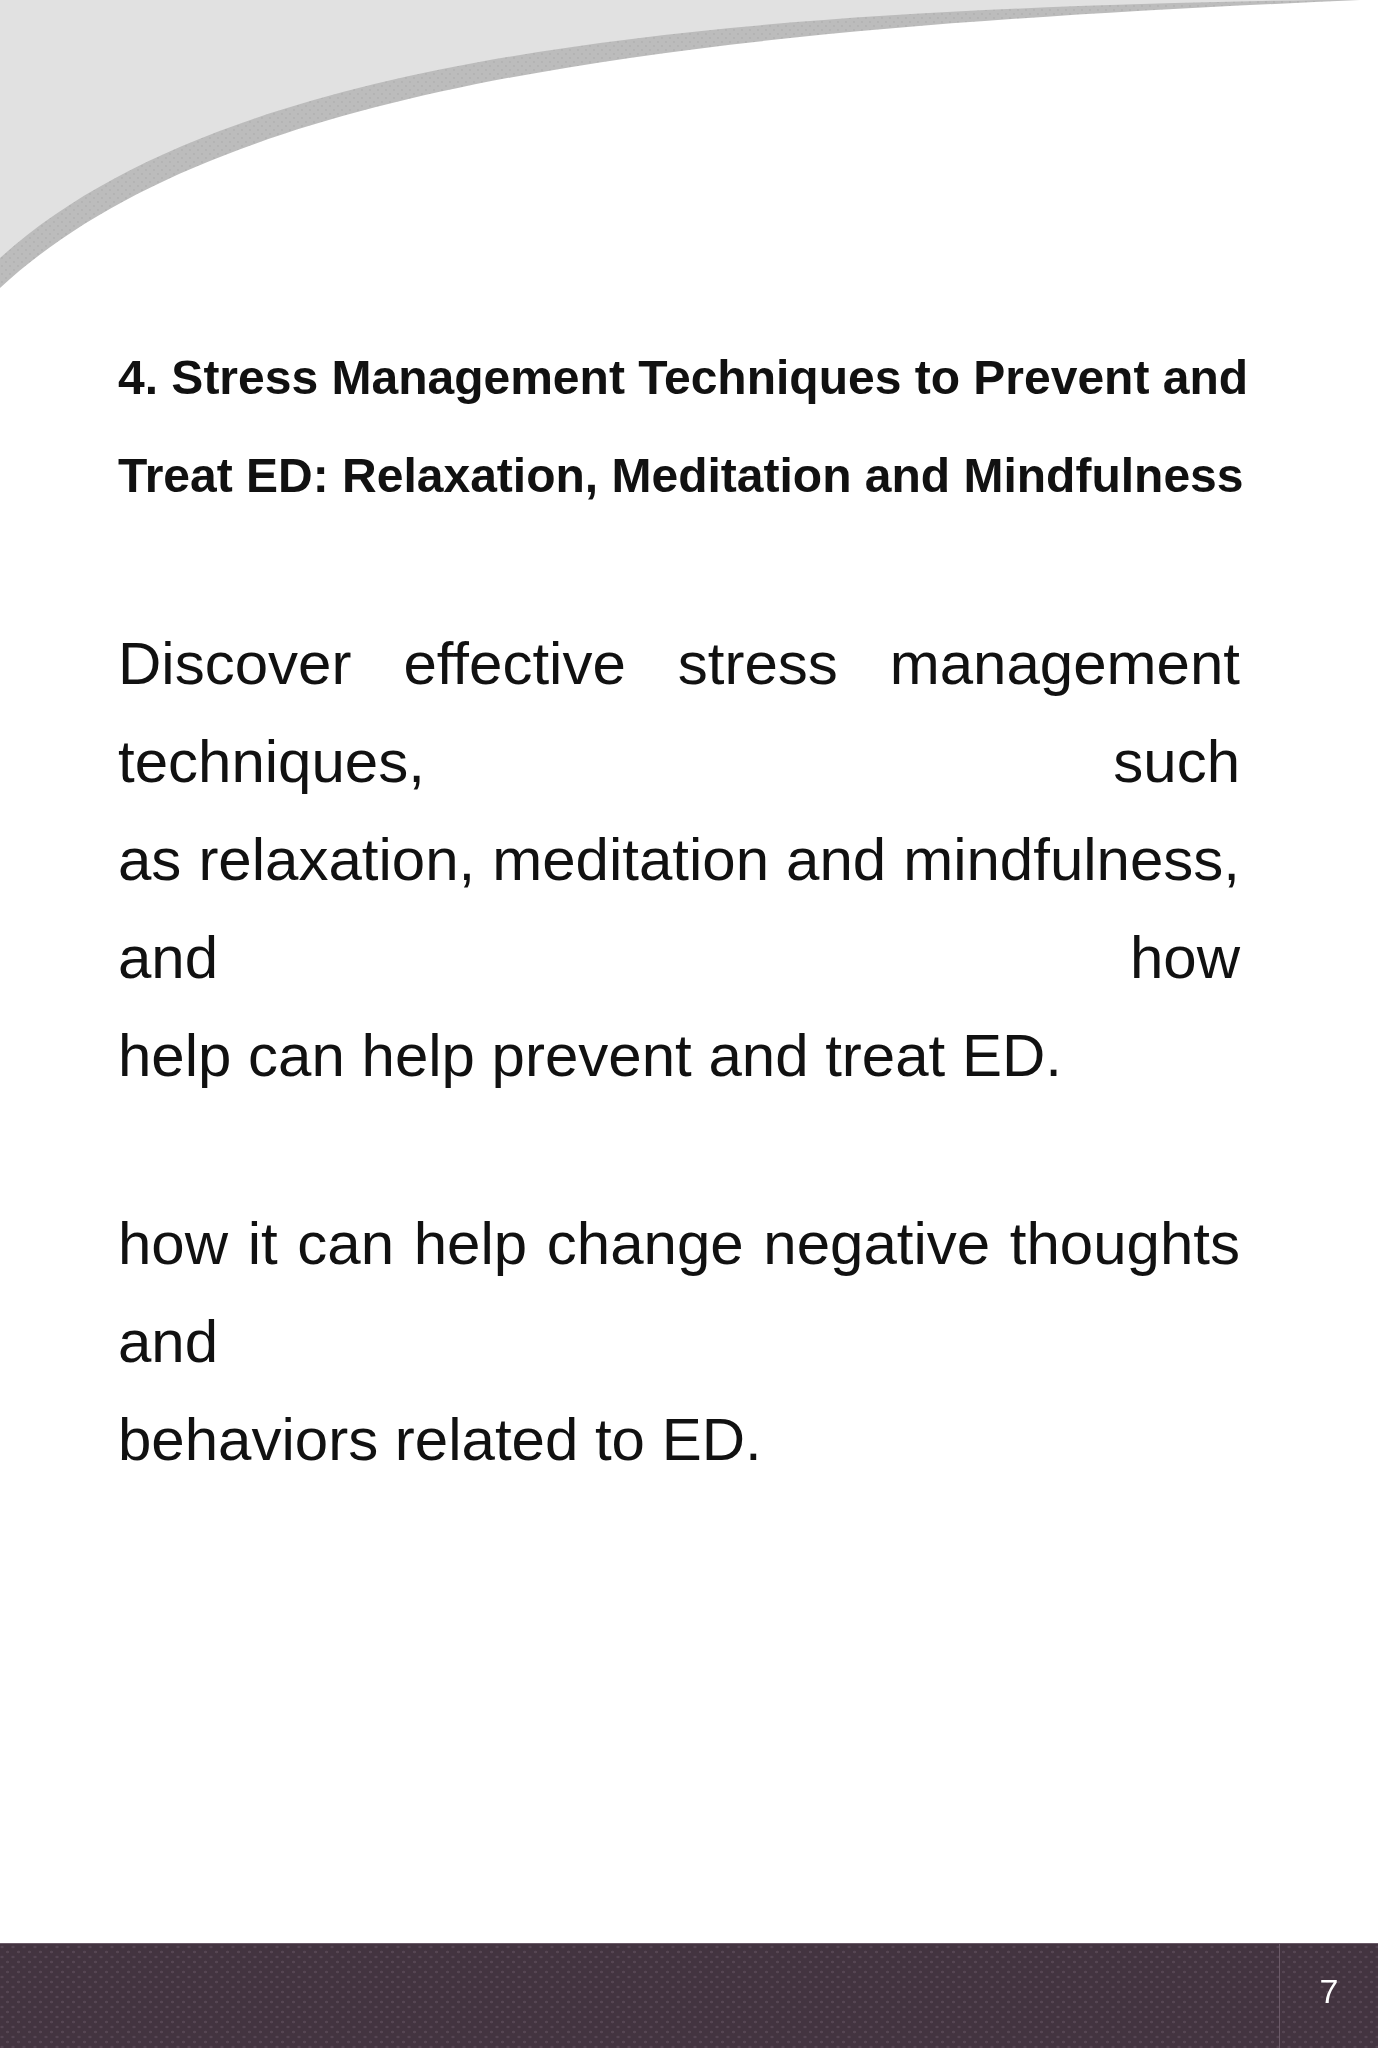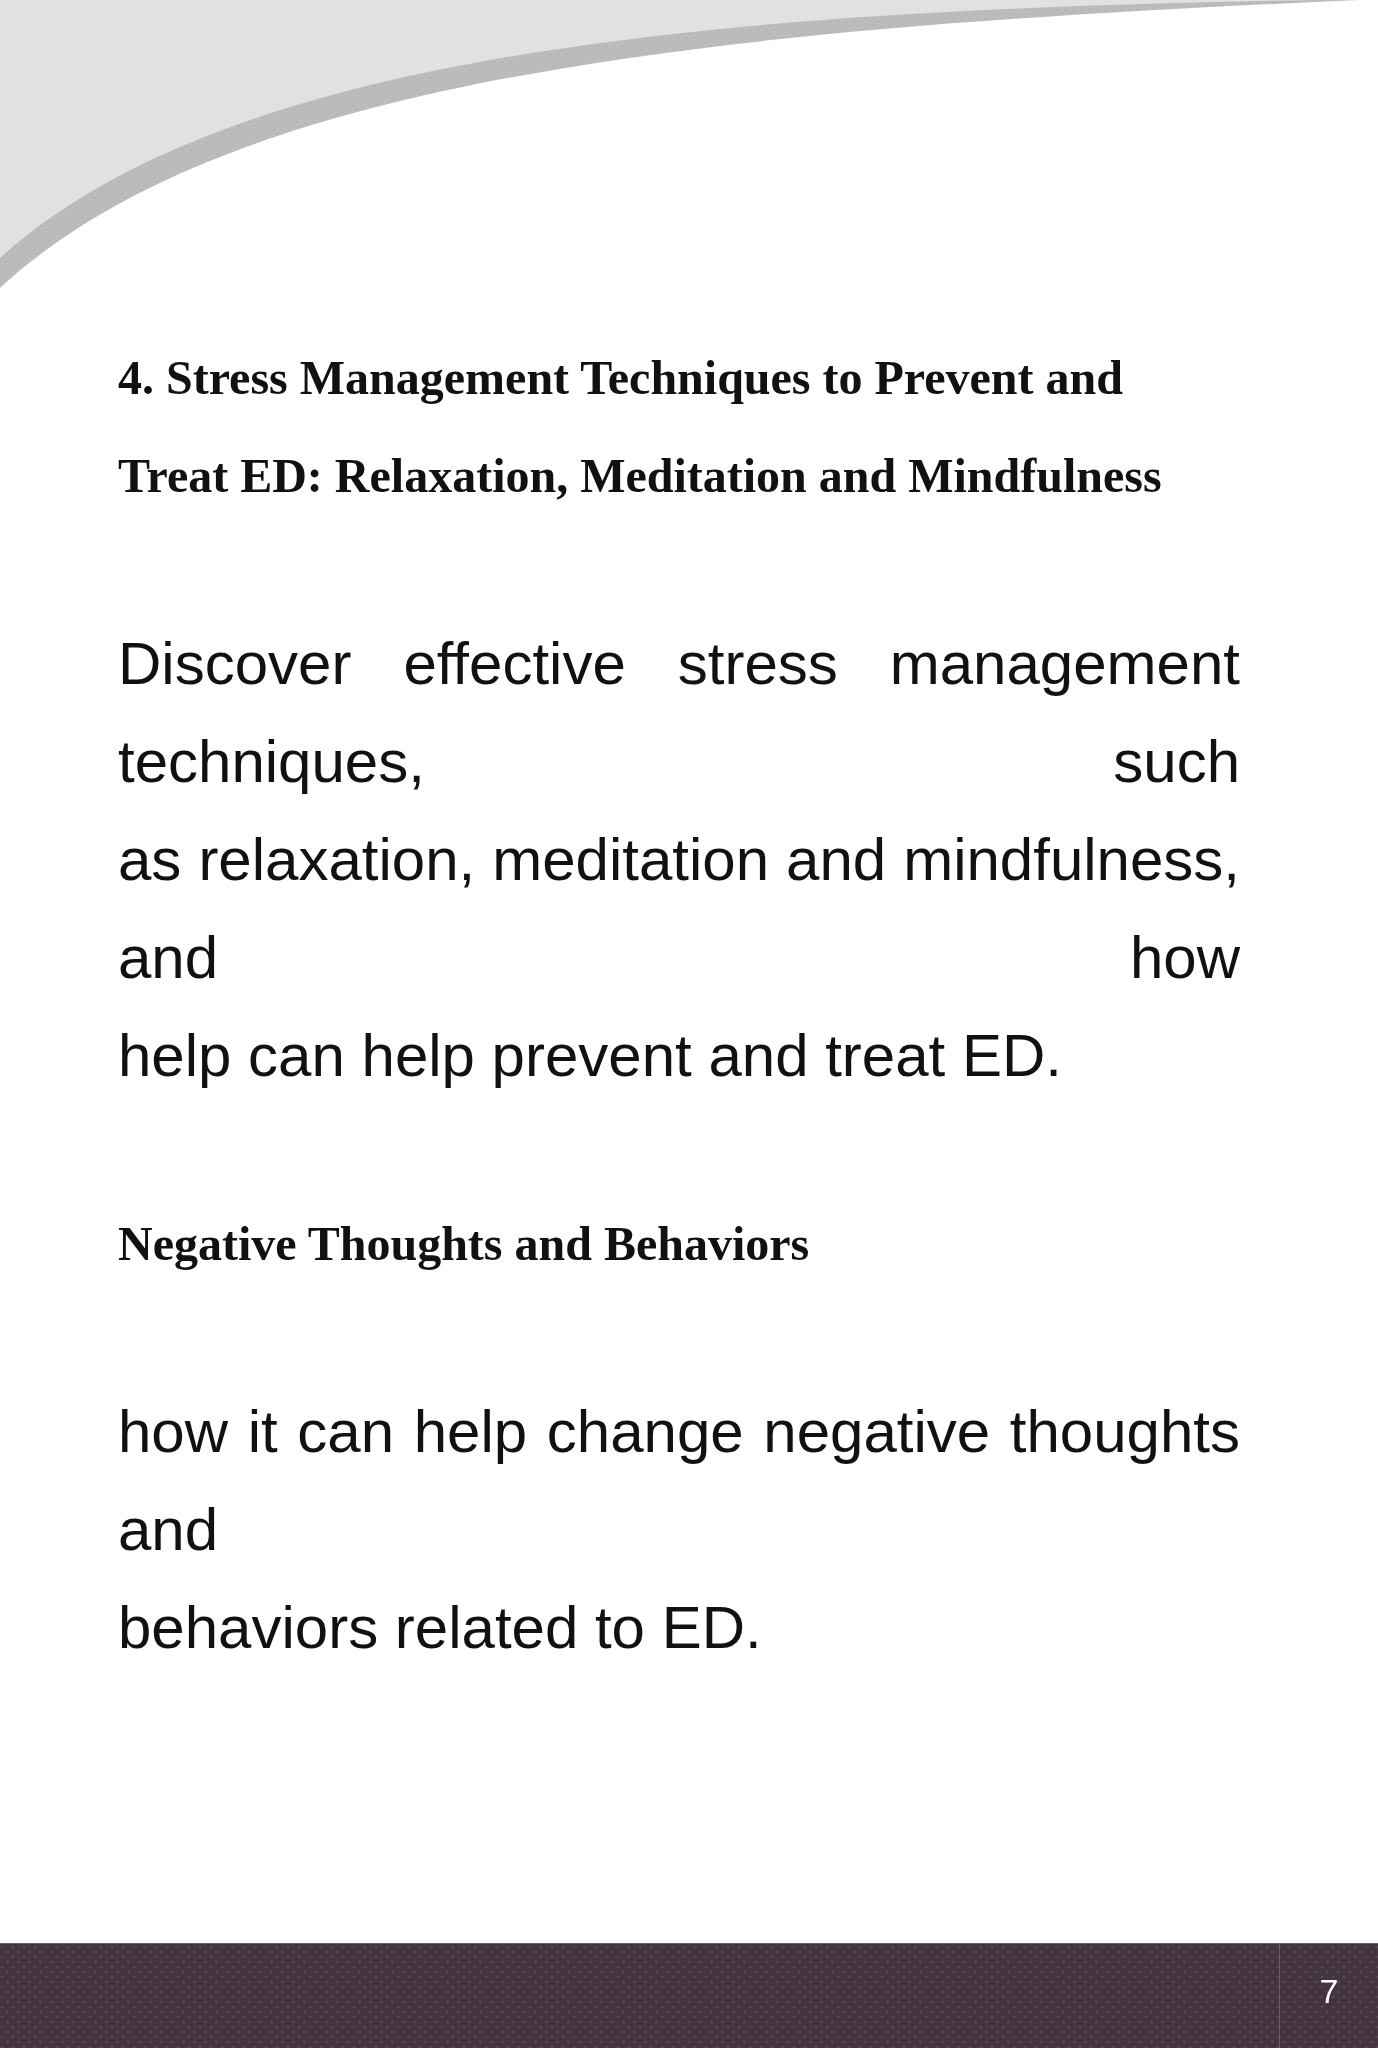--- a/index.html
+++ b/index.html
@@ -33,23 +33,22 @@
     width: 1122px;
   }
 
   .section-heading {
     margin: 0 0 90px 0;
     font-size: 48px;
     font-weight: bold;
     line-height: 98px;
   }
   .section-heading .h-line {
-    text-align: left;
+    text-align: right;
     white-space: nowrap;
-    font-family: Liberation Serif, serif;
   }
 
   .section-body {
     margin: 0 0 90px 0;
     font-size: 60px;
     font-weight: normal;
     line-height: 98px;
   }
   .section-body .b-line {
     text-align: justify;
@@ -125,21 +124,20 @@
       <div class="h-line">Treat ED: Relaxation, Meditation and Mindfulness</div>
     </div>
 
     <div class="section-body">
       <div class="b-line">Discover effective stress management techniques, such</div>
       <div class="b-line">as relaxation, meditation and mindfulness, and how</div>
       <div class="b-line last-line">help can help prevent and treat ED.</div>
     </div>
 
     <div class="section-heading">
-      <div class="h-line">Negative Thoughts and Behaviors</div>
     </div>
 
     <div class="section-body">
       <div class="b-line">how it can help change negative thoughts and</div>
       <div class="b-line last-line">behaviors related to ED.</div>
     </div>
 
   </div>
 
   <div class="footer-bar">

